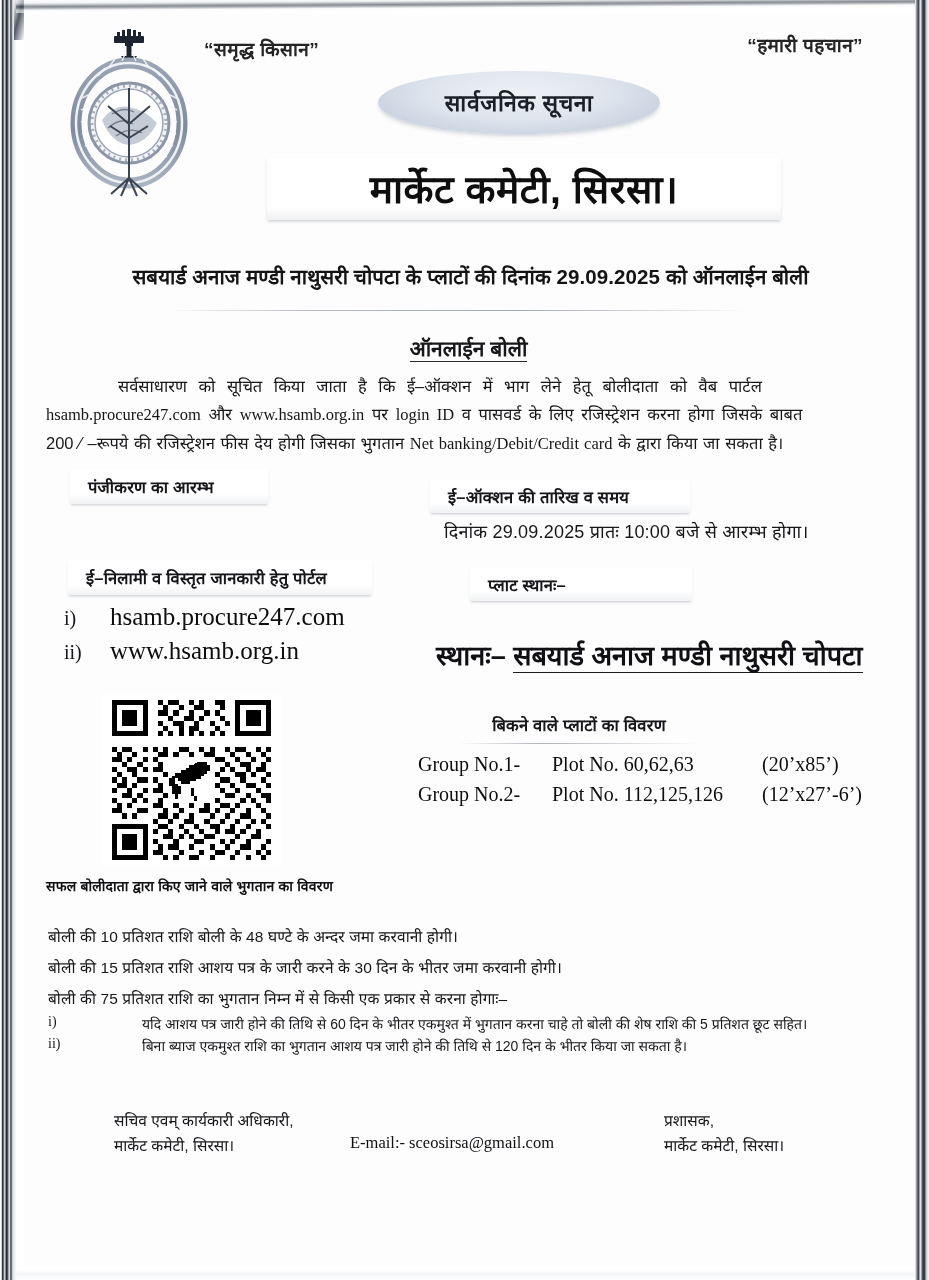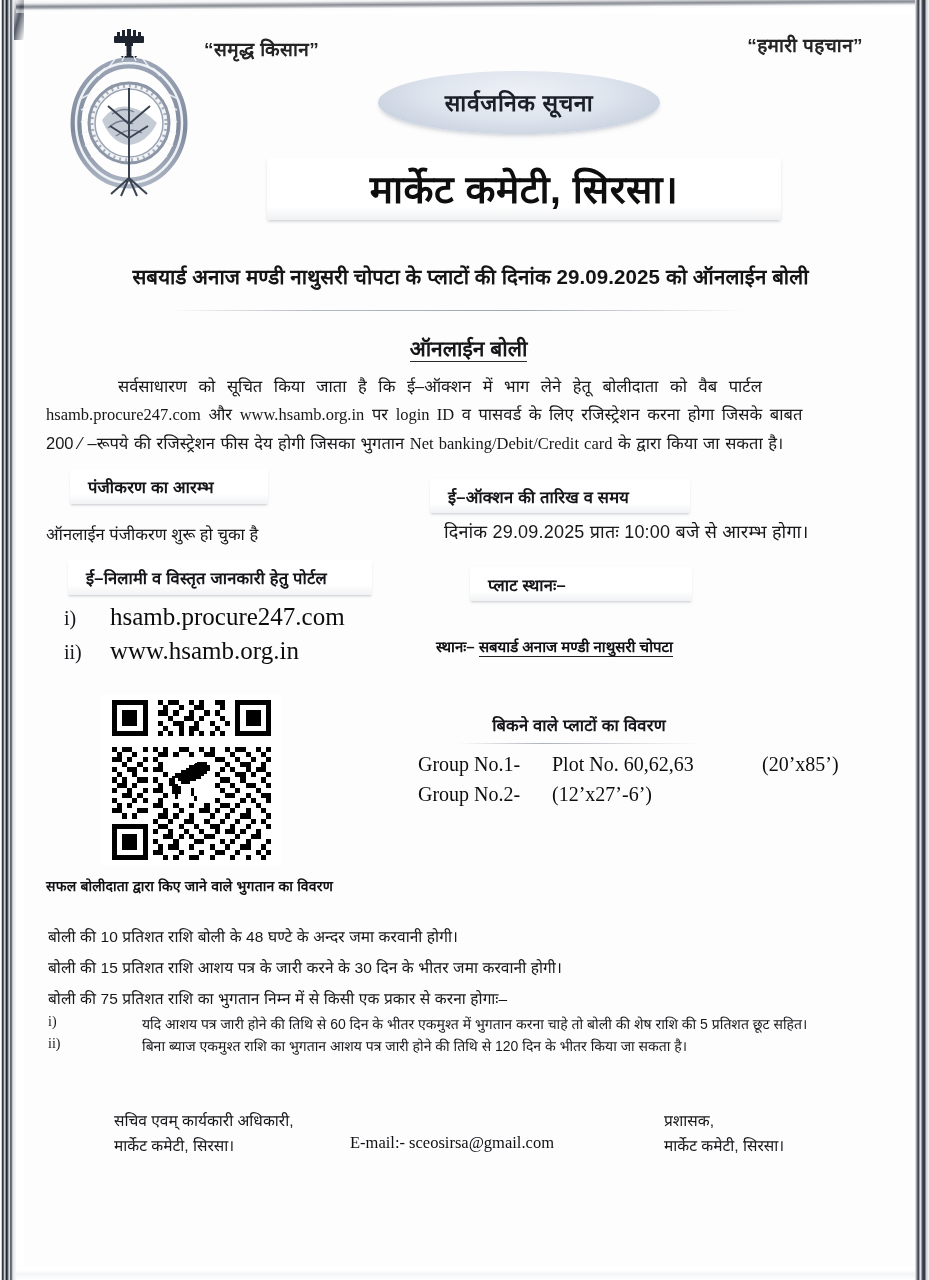--- a/index.html
+++ b/index.html
@@ -243,21 +243,21 @@
     left: 40px; top: 589px;
     font-family: "Liberation Serif", "DejaVu Serif", serif;
   }
   .portal-row { display: flex; align-items: baseline; margin-bottom: 6px; }
   .portal-idx { width: 46px; font-size: 20px; color: #15151a; }
   .portal-url { font-size: 25px; color: #0d0d0d; }
 
   .plot-place-val {
     position: absolute;
     left: 412px; top: 622px;
-    font-size: 15px;
+    font-size: 27px;
     font-weight: 700;
     color: #101014;
   }
   .plot-place-val u { text-decoration: none; border-bottom: 1.5px solid #1e1e22; padding-bottom:1px;}
 
   
   .qr-wrap {
     position: absolute;
     left: 77px; top: 681px;
     width: 181px; height: 170px;
@@ -419,21 +419,20 @@
         <span class="latin">hsamb.procure247.com</span><span> और </span><span class="latin">www.hsamb.org.in</span><span> पर </span><span class="latin">login ID</span><span> व पासवर्ड के लिए रजिस्ट्रेशन करना होगा जिसके बाबत</span>
       </span>
       <span class="l3">
         <span>200 ⁄ –रूपये की रजिस्ट्रेशन फीस देय होगी जिसका भुगतान </span><span class="latin">Net banking/Debit/Credit card</span><span> के द्वारा किया जा सकता है।</span>
       </span>
     </div>
 
     <div class="plaque p-reg-start">
       <span>पंजीकरण का आरम्भ</span>
     </div>
-    <div class="free-line reg-status">ऑनलाईन पंजीकरण शुरू हो चुका है</div>
 
     <div class="plaque p-auction-dt">
       <span>ई–ऑक्शन की तारिख व समय</span>
     </div>
     <div class="free-line auction-when">दिनांक 29.09.2025 प्रातः 10:00 बजे से आरम्भ होगा।</div>
 
     <div class="plaque p-portal">
       <span>ई–निलामी व विस्तृत जानकारी हेतु पोर्टल</span>
     </div>
 
@@ -716,20 +715,21 @@
     </div>
 
     <div class="groups">
       <div class="grp-row">
         <span class="grp-name">Group No.1-</span>
         <span class="grp-plot">Plot No. 60,62,63</span>
         <span class="grp-dim">(20’x85’)</span>
       </div>
       <div class="grp-row">
         <span class="grp-name">Group No.2-</span>
+        <span class="grp-plot">Plot No. 112,125,126</span>
         <span class="grp-dim">(12’x27’-6’)</span>
       </div>
     </div>
 
     <div class="pay-head">सफल बोलीदाता द्वारा किए जाने वाले भुगतान का विवरण</div>
     <div class="pay-line pl1">बोली की 10 प्रतिशत राशि बोली के 48 घण्टे के अन्दर जमा करवानी होगी।</div>
     <div class="pay-line pl2">बोली की 15 प्रतिशत राशि आशय पत्र के जारी करने के 30 दिन के भीतर जमा करवानी होगी।</div>
     <div class="pay-line pl3">बोली की 75 प्रतिशत राशि का भुगतान निम्न में से किसी एक प्रकार से करना होगाः–</div>
 
     <div class="sub-item si1">

